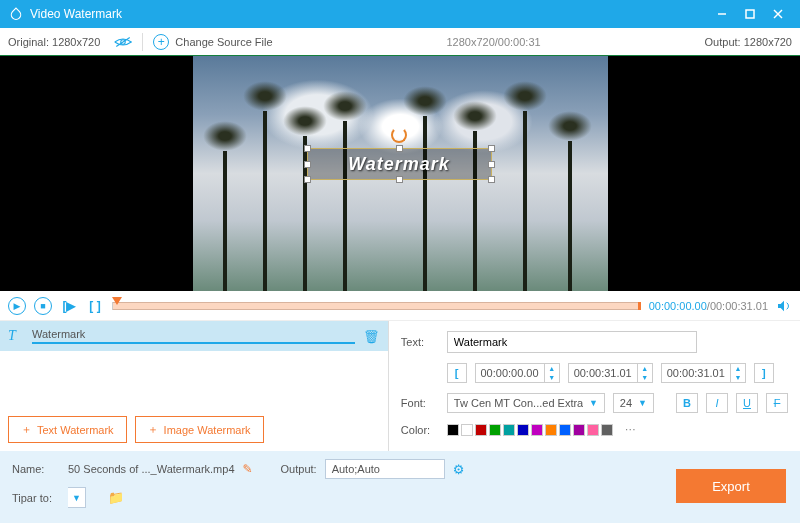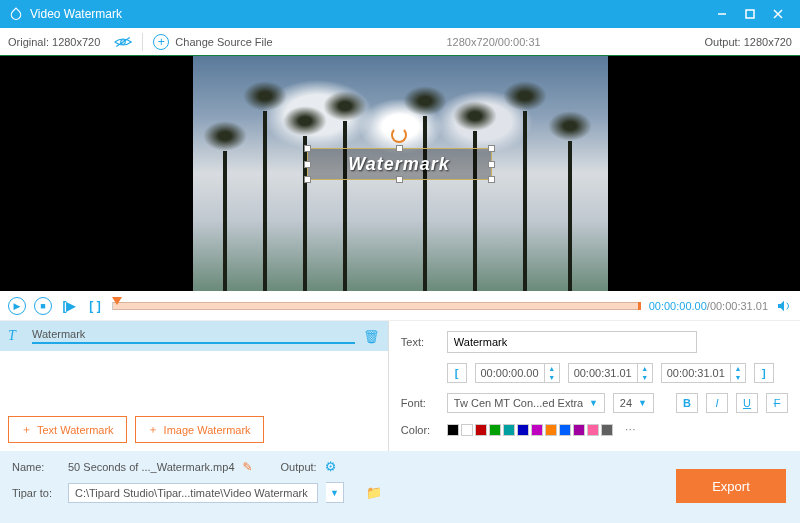--- a/index.html
+++ b/index.html
@@ -277,23 +277,23 @@
   </div>
 </div>
 
 <div class="bottom-bar">
   <div class="bottom-row">
     <span class="lbl">Name:</span>
     <span>50 Seconds of ..._Watermark.mp4</span>
     <span class="edit-icon">✎</span>
     <span style="width:12px"></span>
     <span>Output:</span>
+    <span class="path-box" style="width:120px">Auto;Auto</span>
     <span class="gear-icon">⚙</span>
   </div>
   <div class="bottom-row">
     <span class="lbl">Tipar to:</span>
-    <span class="path-box" style="width:250px">C:\Tipard Studio\Tipar...timate\Video Watermark</span>
     <span class="dd-arrow">▼</span>
     <span style="width:6px"></span>
     <span class="folder-icon">📁</span>
   </div>
   <button class="export-btn">Export</button>
 </div>
 
 </body></html>

